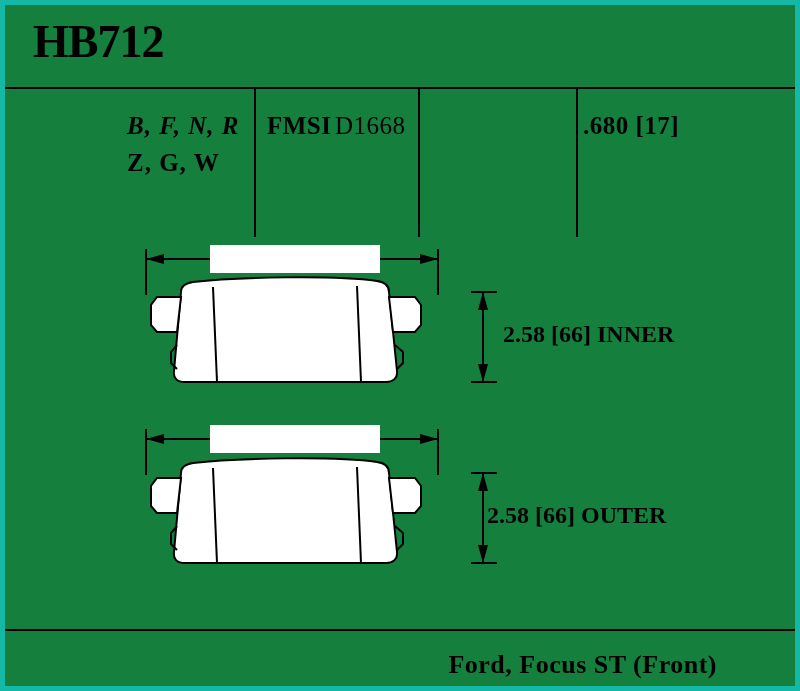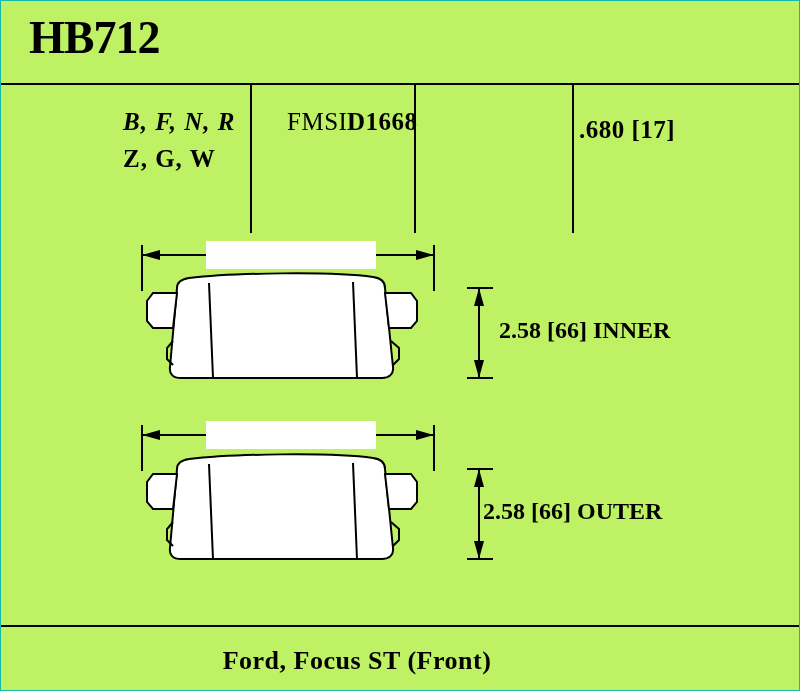--- a/index.html
+++ b/index.html
@@ -8,23 +8,23 @@
     background: #ffffff;
   }
   body {
     font-family: "Liberation Serif", serif;
     color: #000000;
   }
   #page {
     position: relative;
     width: 800px;
     height: 691px;
-    background: #bef264;
+    background: #15803d;
     box-sizing: border-box;
-    border: 1px solid #14b8a6;
+    border: 5px solid #14b8a6;
     overflow: hidden;
   }
   
   .part-number {
     position: absolute;
     left: 28px;
     top: 14px;
     font-family: "Liberation Serif", serif;
     font-weight: bold;
     font-size: 46px;
@@ -70,38 +70,36 @@
     left: 122px;
     top: 144px;
     font-weight: bold;
     font-size: 25px;
     letter-spacing: 1px;
   }
   .fmsi-label {
     position: absolute;
     left: 262px;
     top: 107px;
+    font-weight: bold;
+    font-size: 25px;
+    letter-spacing: 0.5px;
+  }
+  .fmsi-value {
+    position: absolute;
+    left: 330px;
+    top: 107px;
     font-weight: normal;
     font-size: 25px;
     letter-spacing: 0.5px;
-    margin-left: 24px;
-  }
-  .fmsi-value {
-    position: absolute;
-    left: 330px;
-    top: 107px;
-    font-weight: bold;
-    font-size: 25px;
-    letter-spacing: 0.5px;
-    margin-left: 16px;
   }
   .thickness {
     position: absolute;
     left: 578px;
-    top: 115px;
+    top: 107px;
     font-weight: bold;
     font-size: 25px;
     letter-spacing: 0.5px;
     white-space: nowrap;
     text-align: center;
   }
 
   
   .dim-text {
     position: absolute;
@@ -113,21 +111,21 @@
   .width-dim-inner { left: 222px; top: 238px; }
   .width-dim-outer { left: 222px; top: 418px; }
   .height-dim-inner { left: 498px; top: 316px; }
   .height-dim-outer { left: 482px; top: 497px; }
 
   .footer-title {
     position: absolute;
     left: 0;
     top: 645px;
     width: 712px;
-    text-align: center;
+    text-align: right;
     font-weight: bold;
     font-size: 26px;
     letter-spacing: 0.5px;
   }
 
   svg.overlay {
     position: absolute;
     left: 0;
     top: 0;
     width: 800px;

